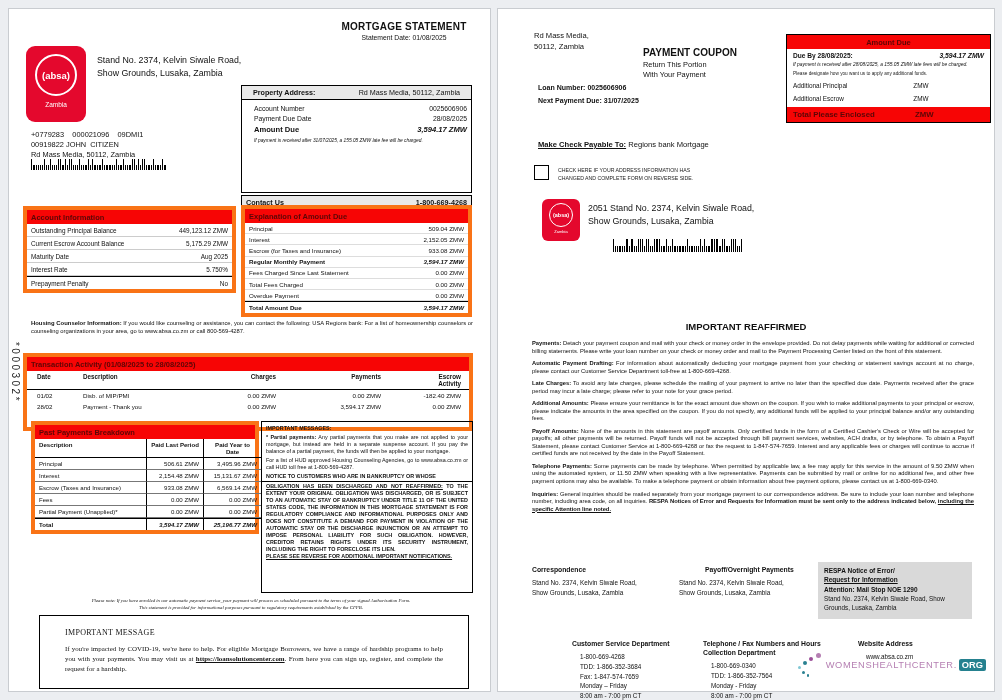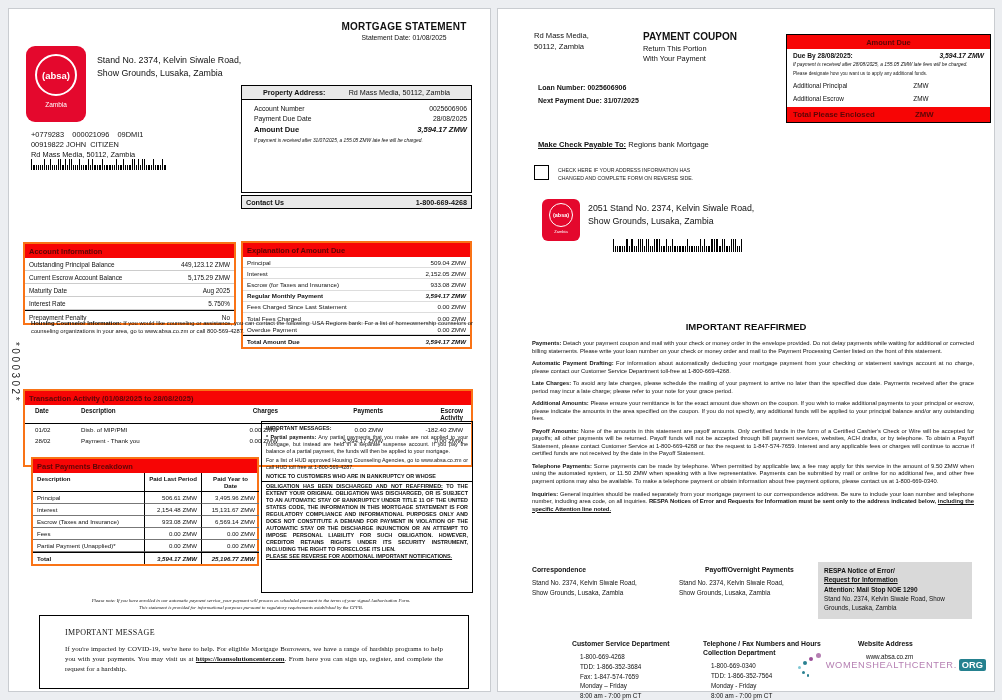--- a/index.html
+++ b/index.html
@@ -30,32 +30,32 @@
   .absa-logo.sm .ring { width:24px; height:24px; font-size:5.5px; margin-top:4px; border-width:1.5px; }
   .absa-logo.sm .country { font-size:4px; margin-top:2px; }
 
   .bank-addr { position:absolute; left:88px; top:45px; font-size:8.8px; line-height:1.45; }
   .mailcodes { position:absolute; left:22px; top:121px; font-size:7.4px; line-height:1.35; }
   .barcode { position:absolute; line-height:0; }
   #bc1 { left:22px; top:150px; }
   .bar { display:inline-block; width:1px; background:#000; margin-right:1px; vertical-align:bottom; }
 
   .propbox { position:absolute; left:232px; top:76px; width:231px; height:108px; border:1.5px solid #000; }
-  .propbox .phead { background:#e9e9e9; border-bottom:1.5px solid #000; padding:2px 21px;text-align:right; }
+  .propbox .phead { background:#e9e9e9; border-bottom:1.5px solid #000; padding:2px 11px;text-align:right; }
   .propbox .phead .lbl { font-weight:bold; font-size:7.2px; }
   .propbox .phead .val { font-size:7.2px; }
   .propbox .prow { padding:1.5px 4px 1.5px 12px; font-size:6.8px; }
   .propbox .prow:first-child { padding-top:5px; }
   .propbox .prow.bold { font-weight:bold; font-size:7.6px; }
   .propbox .prow.bold .val { font-style:italic; }
   .propbox .note { font-size:4.8px; padding:2px 4px 0 12px; }
 
   .contactbar { position:absolute; left:232px; top:186px; width:231px; height:14px; border:1.5px solid #000; background:#e9e9e9; padding:0 4px; font-weight:bold; font-size:7.2px; align-items:center; }
 
-  .rtable { position:absolute; border:2px solid #f97316;margin-top:36px; }
+  .rtable { position:absolute; border:4px solid #f97316; }
   .rtable .redbar { margin:-0px; }
   .acct { left:14px; top:197px; width:213px; }
   .acct .trow { padding:2.5px 4px; font-size:6.4px; border-bottom:1px solid #ccc; }
   .acct .trow:last-child { border-bottom:none; border-top:1px solid #000; }
   .expl { left:232px; top:196px; width:231px; }
   .expl .trow { padding:1.6px 4px; font-size:6.2px; border-bottom:1px solid #ddd; }
   .expl .trow.bold { font-weight:bold; }
   .expl .trow.bold .val { font-style:italic; }
   .expl .trow.sep { border-top:1px solid #000; border-bottom:none; }
 
@@ -91,21 +91,21 @@
   .covid-box { position:absolute; left:30px; top:606px; width:430px; height:74px; border:1.5px solid #000; padding:12px 25px; font-family:"Liberation Serif", serif; }
   .covid-box .cb-title { font-size:8px; letter-spacing:.3px; margin-bottom:7px; }
   .covid-box p { font-size:6.9px; line-height:1.45; text-align:justify; }
   .covid-box .link { font-weight:bold; text-decoration:underline; color:#111; }
 
   .vcode { position:absolute; left:-39px; top:358px; width:90px; text-align:center; transform:rotate(90deg); font-size:10px; letter-spacing:2.5px; color:#222; }
 
   
   .ret-addr { position:absolute; left:36px; top:22px; font-size:7.6px; line-height:1.4; }
   .coupon-head { position:absolute; left:145px; top:22px; }
-  .coupon-head .ct { font-weight:bold; font-size:10px; }
+  .coupon-head .ct { font-weight:bold; font-size:10px;margin-top:16px; }
   .coupon-head .cs { font-size:7.4px; line-height:1.35; margin-top:2px; }
   .loan-info { position:absolute; left:40px; top:72px; font-weight:bold; font-size:7px; line-height:1.9; }
 
   .amtbox { position:absolute; left:288px; top:25px; width:205px; border:1px solid #000; }
   .ab-body { padding:3px 6px 2px; }
   .dueby .lbl { font-weight:bold; font-size:6.6px; }
   .dueby .val { font-weight:bold; font-style:italic; font-size:6.8px; }
   .amtbox .note { font-size:4.9px; margin:3px 0 4px; }
   .amtbox .note2 { font-size:4.7px; color:#222; margin-bottom:3px; }
   .arow { position:relative; font-size:6.4px; padding:3px 0; }

